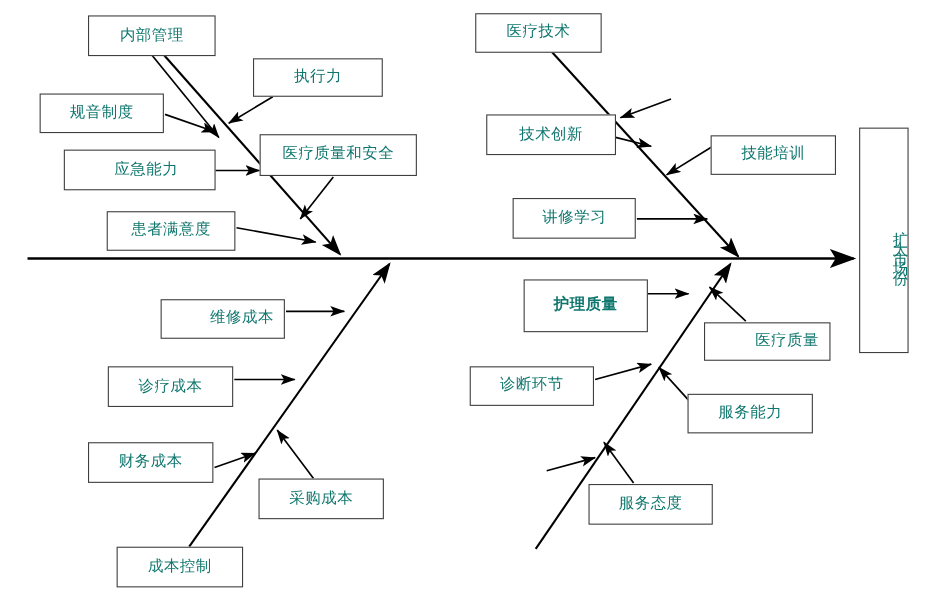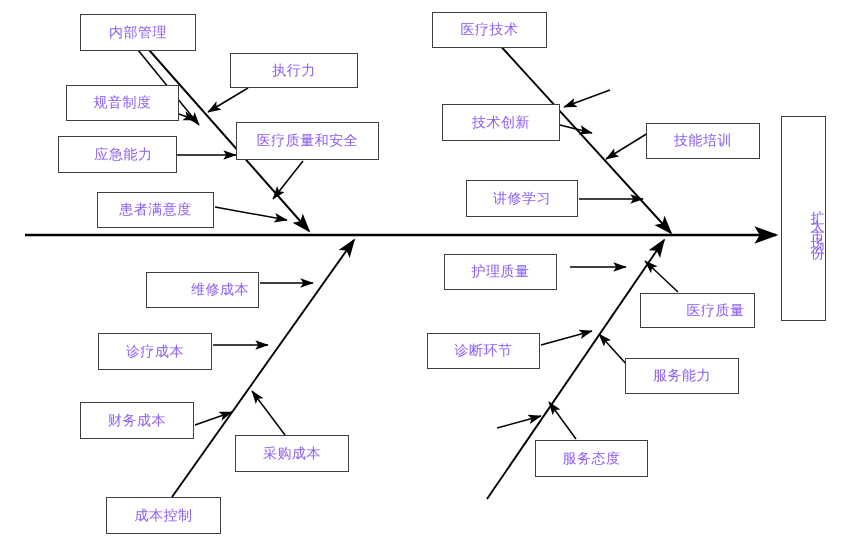--- a/index.html
+++ b/index.html
@@ -20,21 +20,21 @@
     left: 0;
     top: 0;
     width: 843px;
     height: 550px;
   }
   .node {
     position: absolute;
     box-sizing: border-box;
     border: 1px solid #3f3f3f;
     background: #ffffff;
-    color: #8b5cf6;
+    color: #0f766e;
     display: flex;
     align-items: center;
     justify-content: center;
     font-size: 14px;
     letter-spacing: 0.5px;
     line-height: 1.1;
     white-space: nowrap;
     z-index: 5;
   }
   .node.vertical {
@@ -86,38 +86,38 @@
 
     <line x1="570" y1="267" x2="626" y2="267" stroke="#000000" stroke-width="1.5" marker-end="url(#arrow)"></line>
     <line x1="678" y1="292" x2="645" y2="261" stroke="#000000" stroke-width="1.5" marker-end="url(#arrow)"></line>
     <line x1="541" y1="345" x2="592" y2="331" stroke="#000000" stroke-width="1.5" marker-end="url(#arrow)"></line>
     <line x1="628" y1="366" x2="599" y2="334" stroke="#000000" stroke-width="1.5" marker-end="url(#arrow)"></line>
     <line x1="497" y1="428" x2="541" y2="416" stroke="#000000" stroke-width="1.5" marker-end="url(#arrow)"></line>
     <line x1="576" y1="439" x2="549" y2="402" stroke="#000000" stroke-width="1.5" marker-end="url(#arrow)"></line>
   </svg>
 
   <div class="node" style="left:80px;  top:14px;  width:116px; height:37px;">内部管理</div>
-  <div class="node" style="left:230px; top:53px;  width:128px; height:35px;">执行力</div>
-  <div class="node" style="left:36px;  top:85px;  width:113px; height:36px;margin-left:30px;">规音制度</div>
+  <div class="node" style="left:230px; top:53px;  width:118px; height:35px;">执行力</div>
+  <div class="node" style="left:36px;  top:85px;  width:113px; height:36px;">规音制度</div>
   <div class="node" style="left:236px; top:122px; width:143px; height:38px;">医疗质量和安全</div>
-  <div class="node" style="left:58px;  top:136px; width:119px; height:37px;padding-left:12px;">应急能力</div>
+  <div class="node" style="left:58px;  top:136px; width:138px; height:37px;padding-left:12px;">应急能力</div>
   <div class="node" style="left:97px;  top:192px; width:117px; height:36px;">患者满意度</div>
 
   <div class="node" style="left:432px; top:12px;  width:115px; height:36px;">医疗技术</div>
   <div class="node" style="left:442px; top:104px; width:118px; height:37px;">技术创新</div>
   <div class="node" style="left:646px; top:123px; width:114px; height:36px;">技能培训</div>
   <div class="node" style="left:466px; top:180px; width:112px; height:37px;">讲修学习</div>
 
   <div class="node vertical" style="left:781px; top:116px; width:45px; height:205px;">扩大市场份</div>
 
   <div class="node" style="left:146px; top:272px; width:113px; height:36px;padding-left:35px;">维修成本</div>
   <div class="node" style="left:98px;  top:333px; width:114px; height:37px;">诊疗成本</div>
   <div class="node" style="left:80px;  top:402px; width:114px; height:37px;">财务成本</div>
   <div class="node" style="left:235px; top:435px; width:114px; height:37px;">采购成本</div>
   <div class="node" style="left:106px; top:497px; width:115px; height:37px;">成本控制</div>
 
-  <div class="node" style="left:444px; top:254px; width:113px; height:36px;">护理质量</div>
+  <div class="node" style="left:476px; top:254px; width:113px; height:48px;font-weight:bold;">护理质量</div>
   <div class="node" style="left:640px; top:293px; width:115px; height:35px;padding-left:36px;">医疗质量</div>
   <div class="node" style="left:427px; top:333px; width:113px; height:36px;">诊断环节</div>
   <div class="node" style="left:625px; top:358px; width:114px; height:36px;">服务能力</div>
   <div class="node" style="left:535px; top:440px; width:113px; height:37px;">服务态度</div>
 
 </div>
 
 </body></html>

